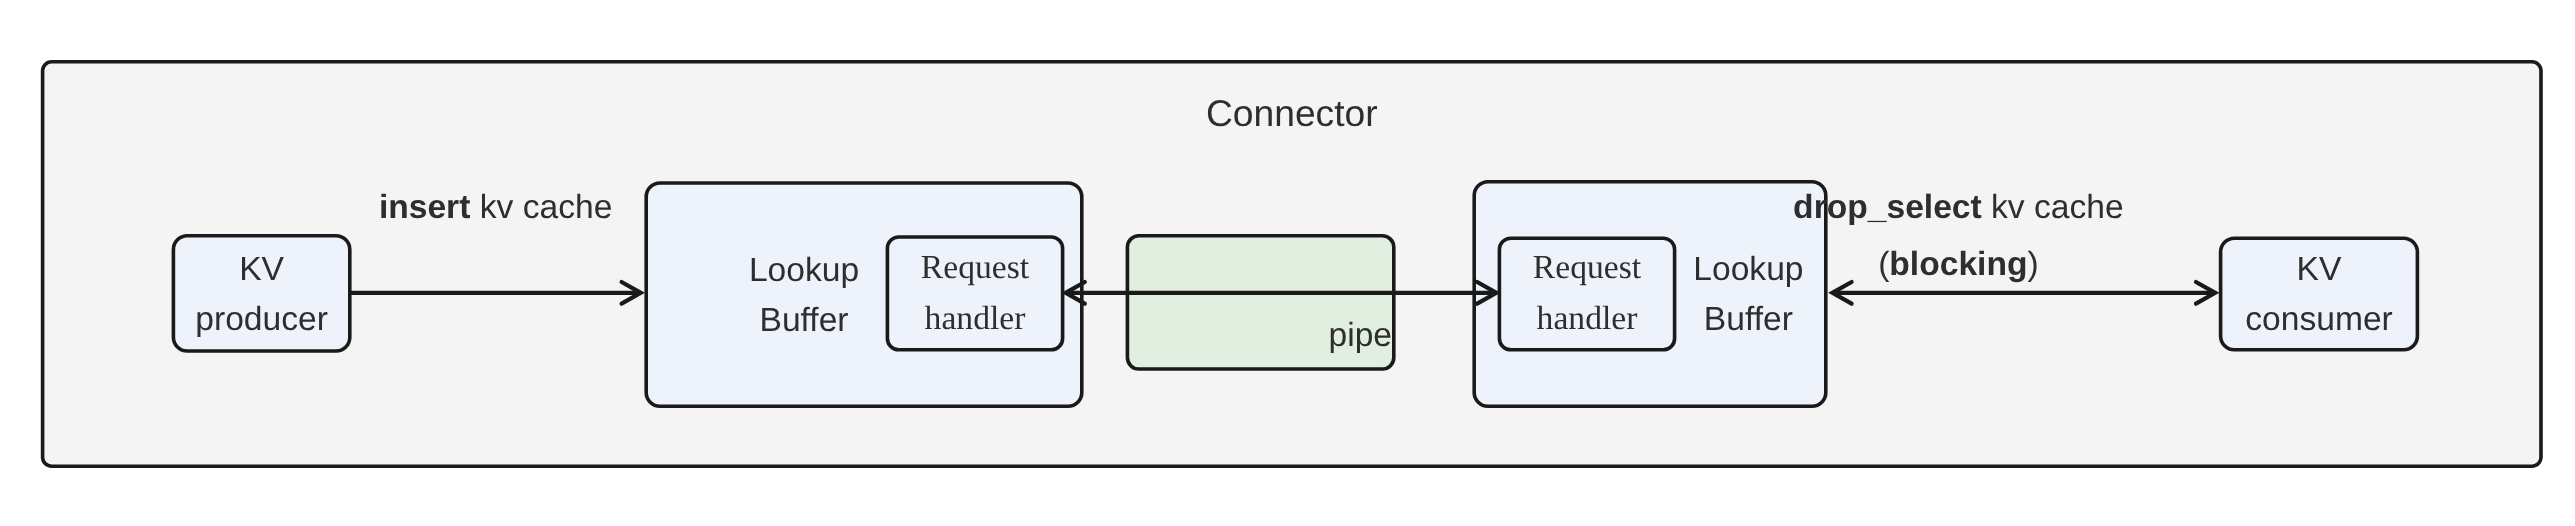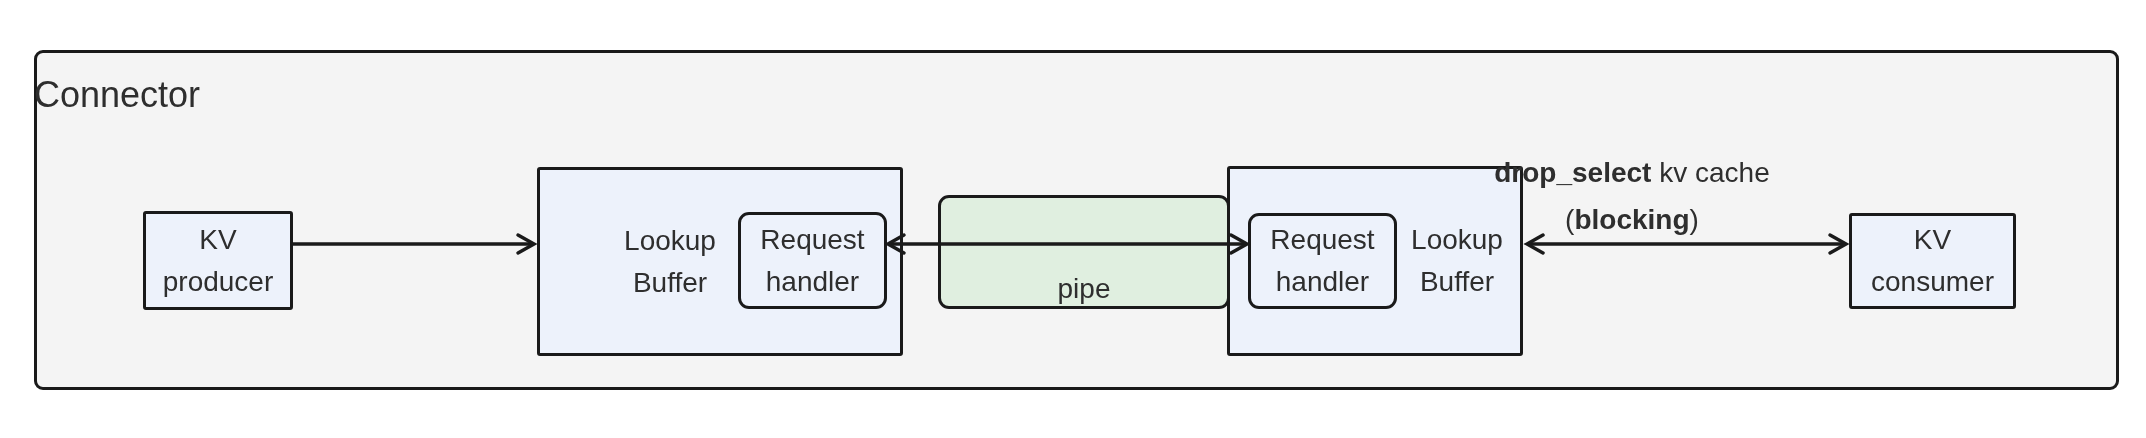--- a/index.html
+++ b/index.html
@@ -16,32 +16,31 @@
   .stage{position:relative;width:2146px;height:438px;background:var(--canvas-bg);overflow:hidden;}
 
   .connector-box{
     position:absolute;left:34px;top:50px;width:2085px;height:340px;
     background:var(--connector-fill);
     border:3px solid var(--border);
     border-radius:9px;
   }
   .connector-title{
     position:absolute;left:34px;top:78px;width:2085px;
-    font-size:36px;line-height:34px;color:var(--text);
+    text-align:center;font-size:31px;line-height:34px;color:var(--text);
   }
 
   .node{
     position:absolute;
     background:var(--node-fill);
     border:3px solid var(--border);
-    border-radius:3px;
+    border-radius:13px;
     display:flex;align-items:center;justify-content:center;
     font-size:28px;line-height:42px;color:var(--text);
     text-align:center;
-    margin-top:16px;
   }
   .node-label{white-space:pre-line;}
 
   .kv-producer{left:143px;top:195px;width:150px;height:99px;}
   .kv-consumer{left:1849px;top:197px;width:167px;height:96px;}
 
   .lookup-left{left:537px;top:151px;width:366px;height:189px;display:block;}
   .lookup-right{left:1227px;top:150px;width:296px;height:190px;display:block;}
   .lookup-label{
     position:absolute;top:0;height:100%;
@@ -50,32 +49,33 @@
   }
   .lookup-label.at-left{left:0;width:260px;}
   .lookup-label.at-right{right:0;width:126px;}
 
   .request-handler{
     position:absolute;
     background:var(--node-fill);
     border:3px solid var(--border);
     border-radius:11px;
     display:flex;align-items:center;justify-content:center;
-    font-size:28px;line-height:42px;text-align:center;
+    font-size:28px;line-height:42px;text-align:center;font-family:Liberation Serif, serif;
   }
   .rh-left{left:198px;top:42px;width:149px;height:97px;}
   .rh-right{left:18px;top:44px;width:149px;height:96px;}
 
   .pipe-box{
-    position:absolute;left:938px;top:195px;width:292px;height:114px;
+    position:absolute;left:938px;top:195px;width:225px;height:114px;
     background:var(--pipe-fill);
     border:3px solid var(--border);
     border-radius:11px;
-    display:flex;align-items:flex-end;justify-content:center;
+    display:flex;align-items:flex-end;justify-content:flex-end;
     font-size:28px;line-height:34px;
+    padding-bottom:10px;
   }
 
   .edge-label{
     position:absolute;top:149px;
     text-align:center;font-size:28px;line-height:47px;color:var(--text);
   }
   .edge-label b{font-weight:700;}
   .edge-label-insert{left:258px;width:310px;}
   .edge-label-drop{left:1448px;width:368px;}
 
@@ -126,20 +126,21 @@
 Buffer</span>
     </div>
   </div>
 
   <div class="node kv-consumer">
     <span class="node-label">KV
 consumer</span>
   </div>
 
   <div class="edge-label edge-label-insert">
+    <div><b>insert</b><span> kv cache</span></div>
   </div>
 
   <div class="edge-label edge-label-drop">
     <div><b>drop_select</b><span> kv cache</span></div>
     <div><span>(</span><b>blocking</b><span>)</span></div>
   </div>
 
   <svg class="edges-layer" width="2146" height="438" viewBox="0 0 2146 438" xmlns="http://www.w3.org/2000/svg">
     <g>
       <line x1="293" y1="244" x2="532" y2="244"></line>

